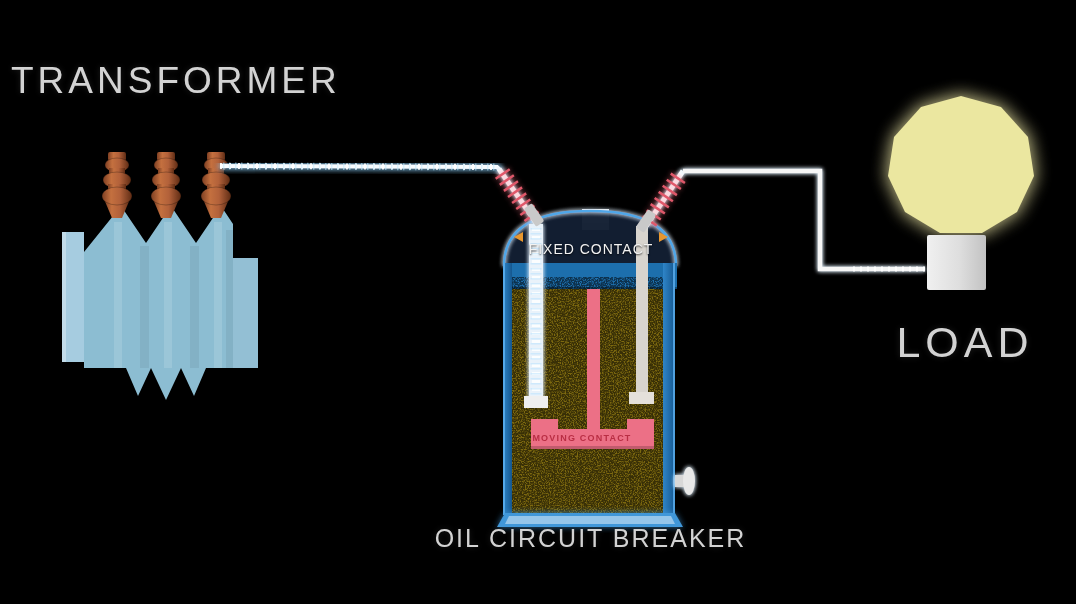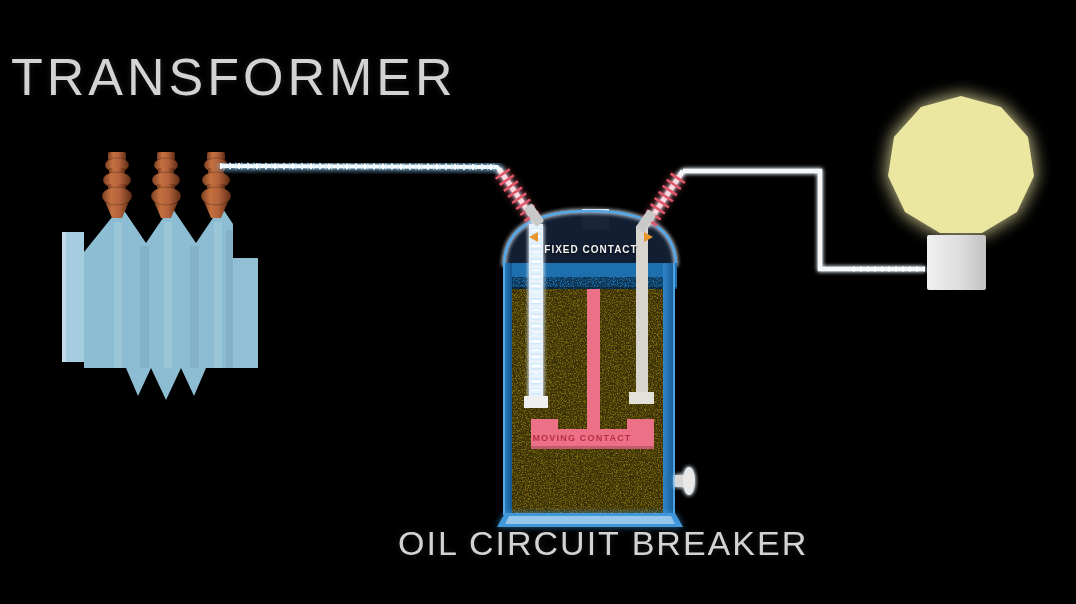--- a/index.html
+++ b/index.html
@@ -6,29 +6,29 @@
   .stage{
     position:relative;width:1076px;height:604px;background:#000;
     overflow:hidden;font-family:"Liberation Sans",sans-serif;
   }
   .stage svg{position:absolute;left:0;top:0;}
   .lbl{
     position:absolute;color:var(--label-text,#d3d3d3);
     font-family:"Liberation Sans",sans-serif;white-space:nowrap;
     text-shadow:0 0 6px rgba(255,255,255,.12);
   }
-  .lbl-transformer{left:11px;top:47px;font-size:52px;letter-spacing:4px;}
-  .lbl-breaker{left:398px;top:524px;width:385px;text-align:center;font-size:34px;letter-spacing:2px;}
+  .lbl-transformer{left:11px;top:60px;font-size:37px;letter-spacing:4px;}
+  .lbl-breaker{left:398px;top:524px;width:385px;text-align:center;font-size:25px;letter-spacing:2px;}
   .lbl-load{left:890px;top:318px;width:150px;text-align:center;font-size:43px;letter-spacing:5px;}
   .fixed-contact{
     position:absolute;left:505px;top:229px;width:172px;height:16px;
     display:flex;align-items:center;justify-content:center;gap:6px;z-index:5;
   }
   .fixed-contact .fc-text{
-    color:#f2f2f2;font-size:10px;font-weight:bold;letter-spacing:1px;
+    color:#f2f2f2;font-size:14px;font-weight:normal;letter-spacing:1px;
     text-shadow:0 1px 2px rgba(0,0,0,.8);
     margin-top:24px;
   }
   .arr{width:0;height:0;border-top:5px solid transparent;border-bottom:5px solid transparent;}
   .arr-left{border-right:9px solid var(--arrow-orange,#e8972f);}
   .arr-right{border-left:9px solid var(--arrow-orange,#e8972f);}
   .moving-contact{
     position:absolute;left:531px;top:433px;width:102px;text-align:center;
     color:var(--moving-contact-text,#b92e44);font-size:9px;font-weight:bold;
     letter-spacing:1.2px;z-index:5;
@@ -218,20 +218,21 @@
   </g>
 
   <g>
     <polygon filter="url(#glowYellow)" points="961,96 1001,107 1028,137 1034,176 1017,212 982,233 940,233 905,212 888,176 894,137 921,107" style="fill:var(--bulb-yellow)"></polygon>
     <rect x="927" y="235" width="59" height="55" rx="2" fill="url(#baseGrad)"></rect>
   </g>
 </svg>
 
   <div class="lbl lbl-transformer">TRANSFORMER</div>
   <div class="lbl lbl-breaker">OIL CIRCUIT BREAKER</div>
+  <div class="lbl lbl-load">LOAD</div>
 
   <div class="fixed-contact">
     <span class="arr arr-left"></span>
     <span class="fc-text">FIXED CONTACT</span>
     <span class="arr arr-right"></span>
   </div>
 
   <div class="moving-contact">MOVING CONTACT</div>
 
 </div>

